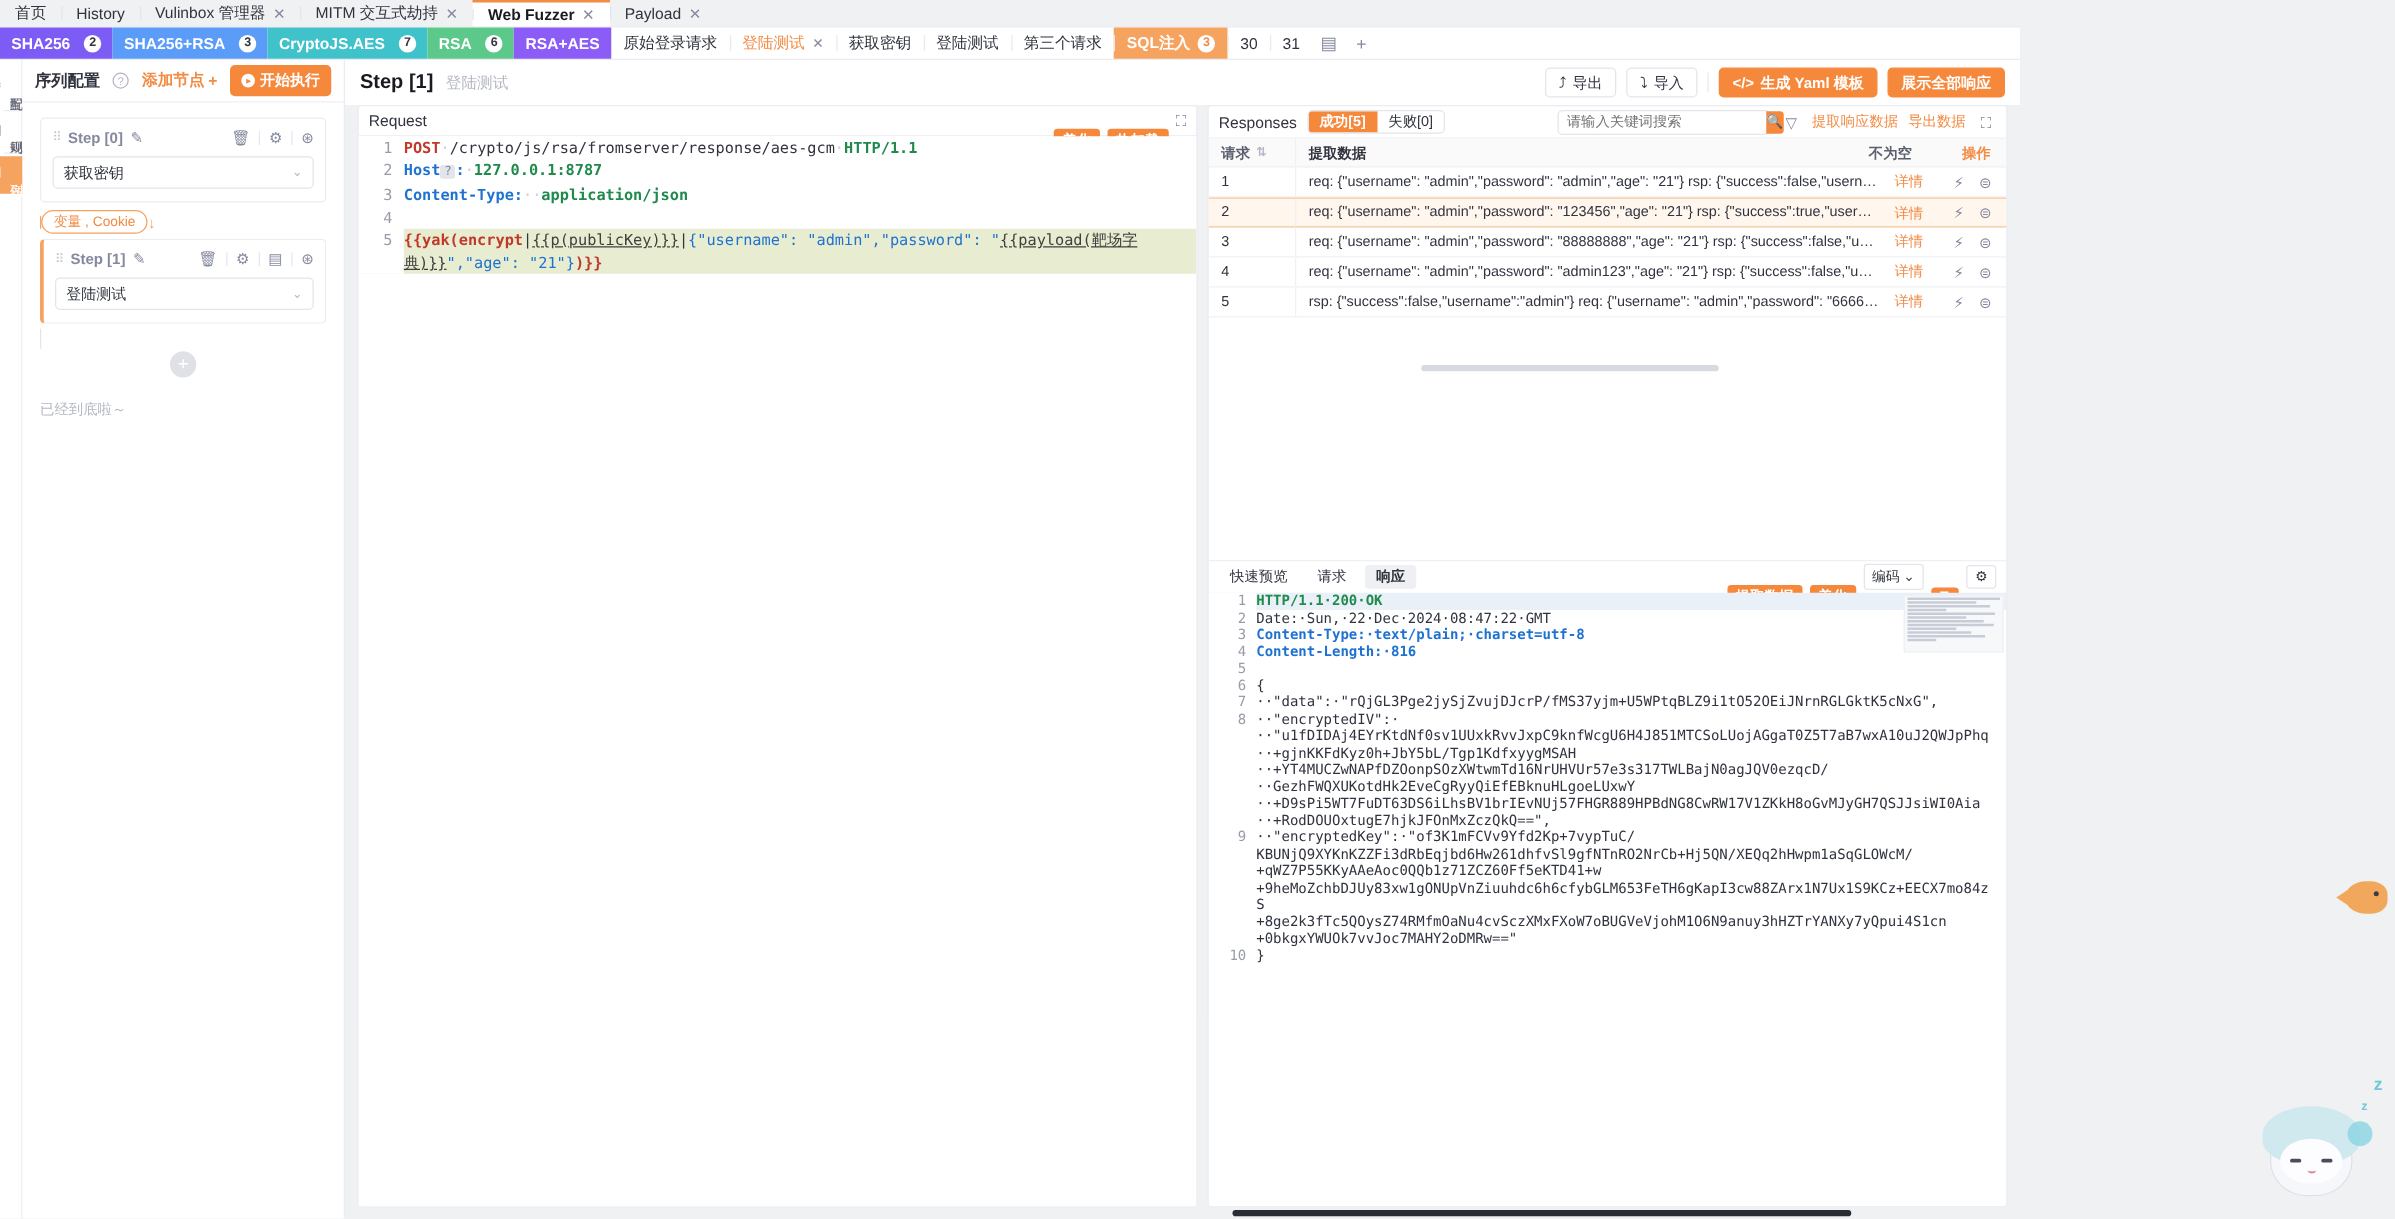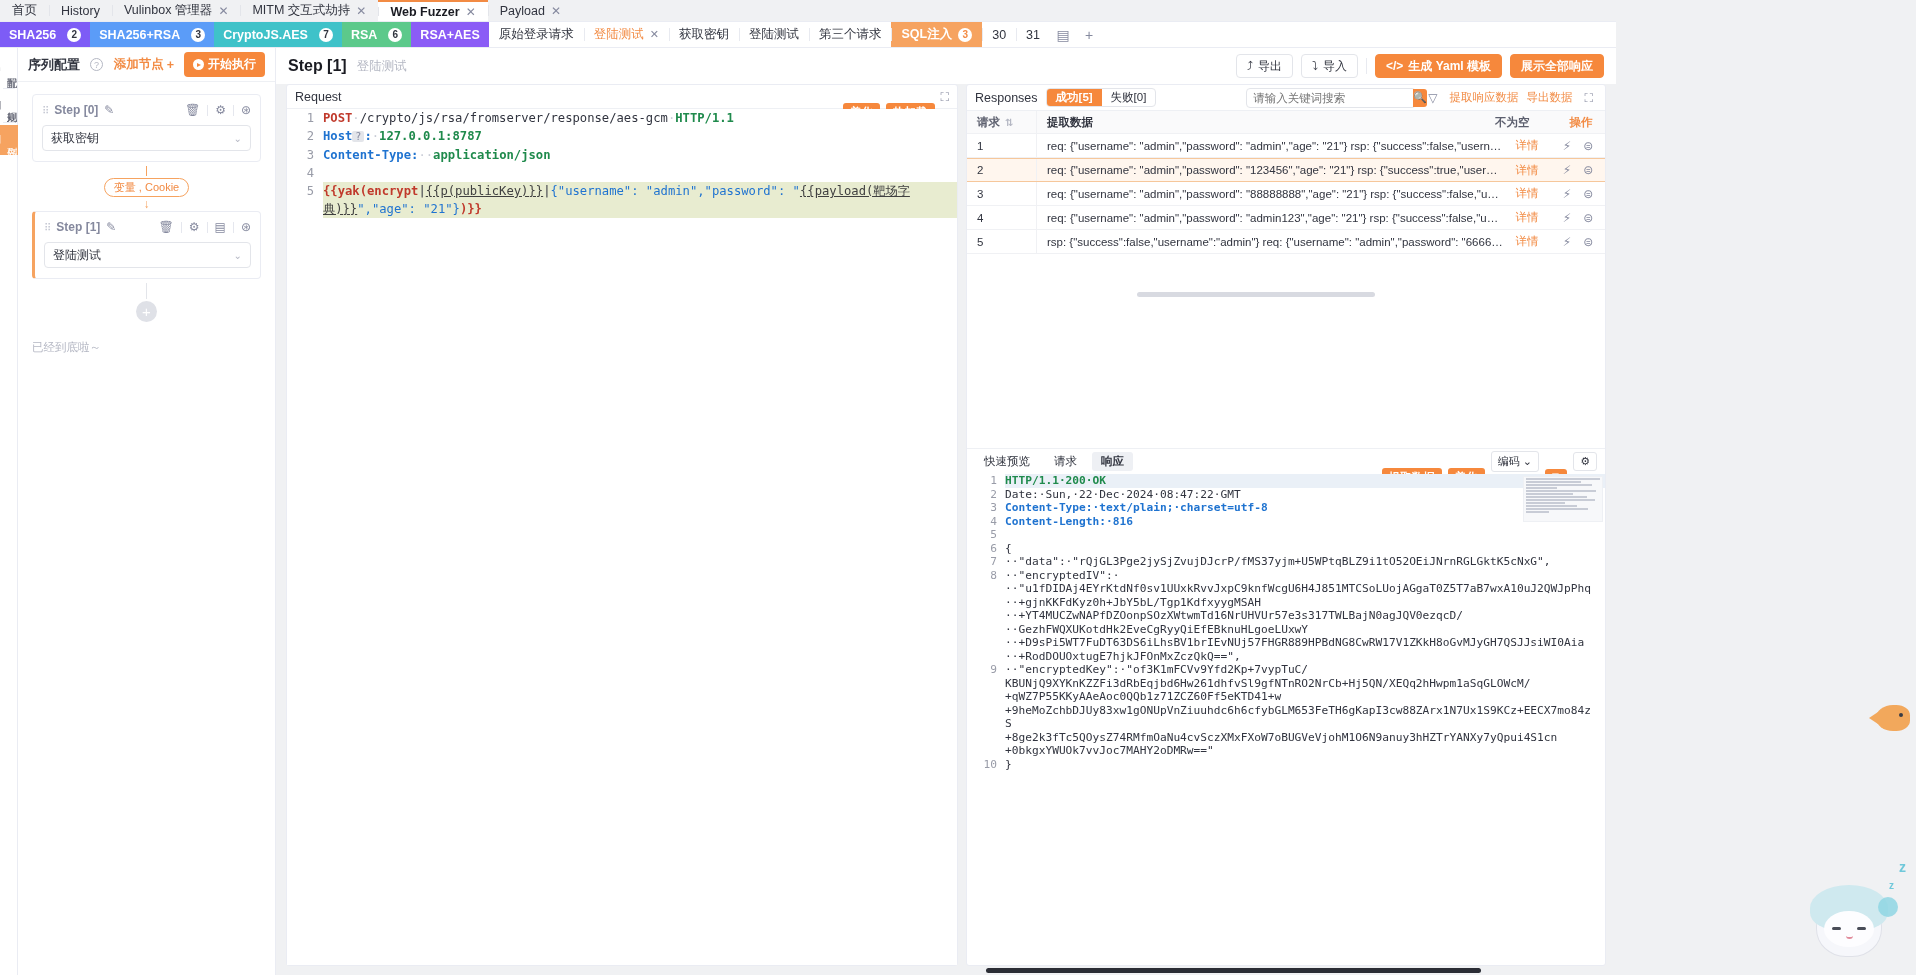--- a/index.html
+++ b/index.html
@@ -88,21 +88,21 @@
   .stephead { display:flex; align-items:center; gap:6px; font-size:12px; color:#85899e; }
   .dots { color:#c4c7d2; letter-spacing:-1px; font-size:10px; }
   .stepname { font-weight:600; color:#85899e; }
   .stepicons { margin-left:auto; display:flex; align-items:center; gap:7px; color:#85899e; font-size:12px; }
   .stepicons .sep { width:1px; height:11px; background:#e5e7ee; }
   .select {
     margin-top:8px; height:26px; border:1px solid #e3e5ea; border-radius:4px;
     display:flex; align-items:center; padding:0 8px; font-size:12px; color:#31343f;
   }
   .select .chev { margin-left:auto; color:#b4b7c3; font-size:10px; }
-  .connector { display:flex; flex-direction:column; align-items:center; padding:4px 0 2px; }
+  .connector { display:flex; flex-direction:row; align-items:center; padding:4px 0 2px; }
   .cline { width:1px; height:10px; background:#f6a360; }
   .cpill { border:1px solid #f6a360; color:#f28b44; border-radius:10px; font-size:11px; padding:1px 9px; background:#fff; margin:2px 0;}
   .carrow { color:#f6a360; font-size:12px; line-height:10px; }
   .plusbtn { width:21px;height:21px;border-radius:50%;background:#dfe1e7;color:#fff;display:flex;align-items:center;justify-content:center;font-size:15px;margin:0 auto;}
   .endtext { text-align:left; color:#b4b7c3; font-size:11.5px; margin-top:18px;}
 
   
   .main { flex:1; display:flex; flex-direction:column; min-width:0; background:#f0f1f3; }
   .mainhead { height:36px; display:flex; align-items:center; padding:0 12px; gap:10px; background:#fff; }
   .steptitle { font-size:16px; font-weight:700; color:#1a1b22; }

